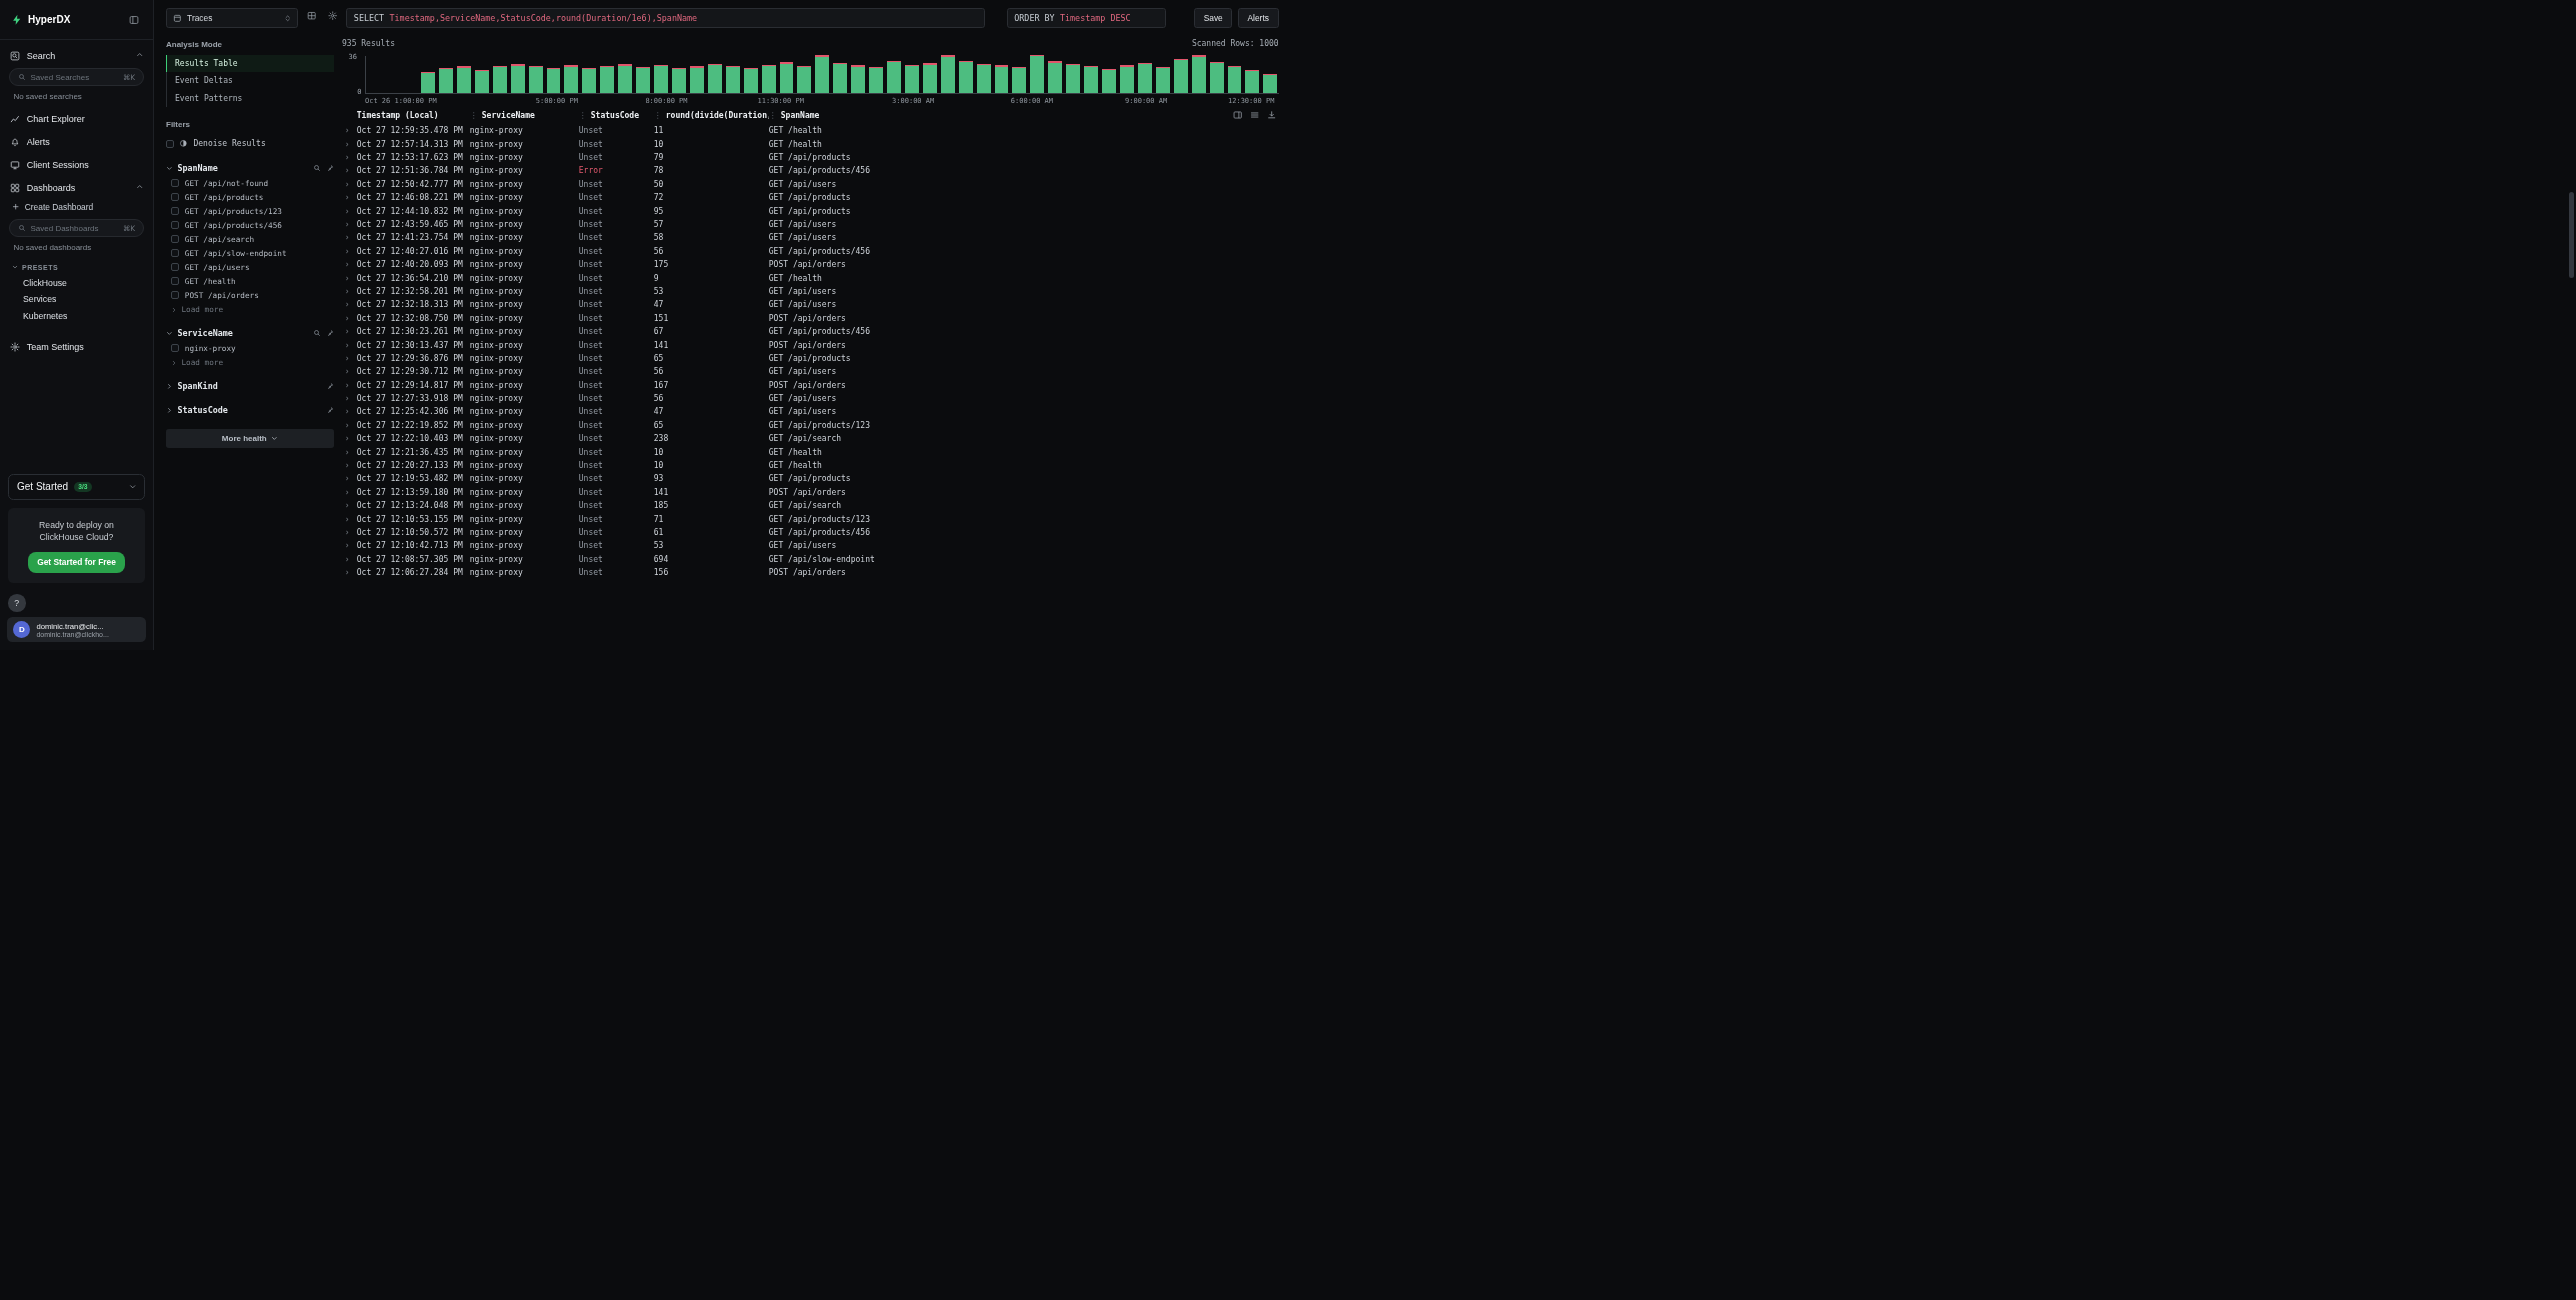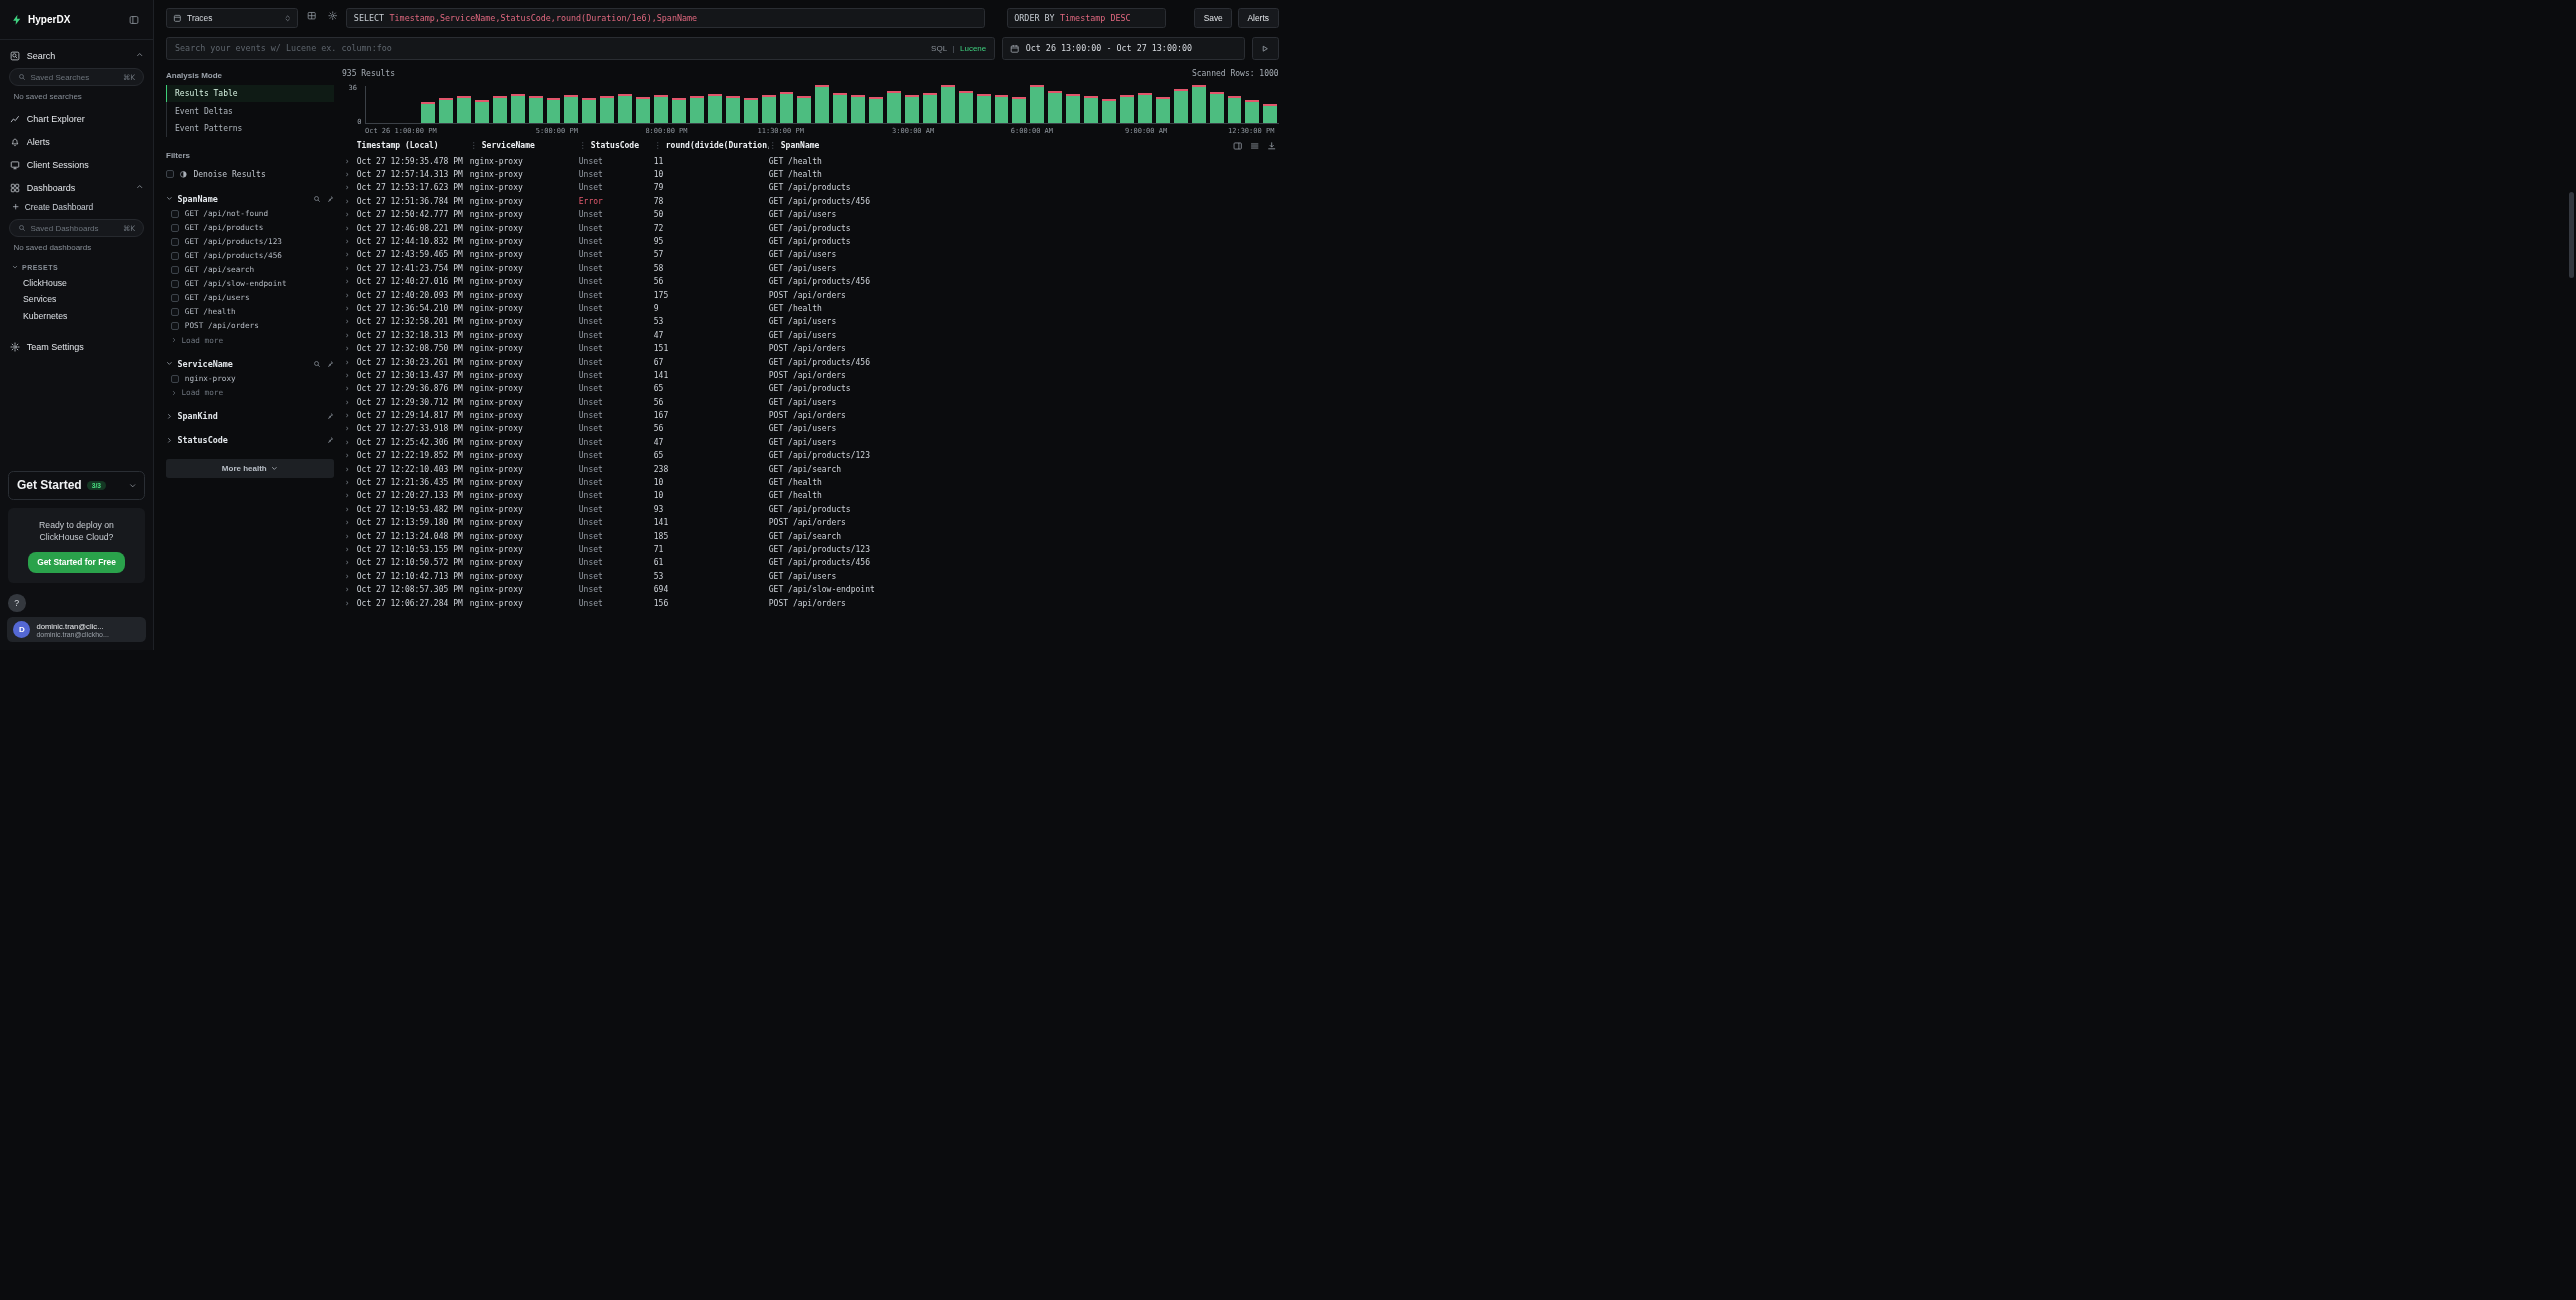--- a/index.html
+++ b/index.html
@@ -18,21 +18,21 @@
   .nav-icon{color:#c7ccd3;display:flex;align-items:center}
   .pill{margin:1.3px 9.4px 5.4px;height:18px;border:0.7px solid #26292e;background:#16181c;border-radius:9.4px;display:flex;align-items:center;gap:4.7px;padding:0 7.4px;color:#6d747c;font-size:8px}
   .pill .kbd{margin-left:auto;font-size:7.4px;color:#6d747c;font-family:"DejaVu Sans","DejaVu Sans Mono",sans-serif}
   .muted-note{font-size:8px;color:#899099;padding:0 0 6.7px 13.4px}
   .create-dash{display:flex;align-items:center;gap:5.4px;padding:2.7px 10px 6px 12px;font-size:8.4px;color:#c9cfd6}
   .presets-row{display:flex;align-items:center;gap:4px;padding:5.4px 0 3.4px 12px;font-size:7px;font-weight:bold;letter-spacing:.07em;color:#878e96}
   .preset-item{padding:3.4px 0 3.4px 23px;font-size:8.7px;color:#dde1e6}
   .team-settings{margin-top:10.7px}
   .side-bottom{margin-top:auto;display:flex;flex-direction:column}
   .get-started{margin:0 8px 8px;border:0.7px solid #2a2e34;border-radius:5.4px;padding:6.7px 8px;display:flex;align-items:center;gap:5.4px}
-  .gs-label{font-size:12px;font-weight:bold;color:#f1f3f5}
+  .gs-label{font-size:10px;font-weight:normal;color:#f1f3f5}
   .gs-badge{background:#143723;color:#4ade80;font-size:6.7px;font-weight:bold;border-radius:6px;padding:1.3px 4.7px}
   .gs-chev{margin-left:auto;color:#9aa1a9;display:flex}
   .promo{margin:0 8px 10.7px;background:#17191d;border-radius:5.4px;padding:10.7px 8px;text-align:center;font-size:8.7px;color:#c8cdd3;line-height:1.45}
   .promo-btn{display:inline-block;margin-top:8px;background:#2aa24b;color:#fff;font-size:8.4px;font-weight:bold;border-radius:8px;padding:5.4px 9.4px;border:none}
   .help-btn{width:17.5px;height:17.5px;border-radius:50%;background:#34383e;color:#d9dde2;display:flex;align-items:center;justify-content:center;font-size:8.7px;margin:0 0 5.4px 8px}
   .user-card{margin:0 6.7px 8px;background:#212429;border-radius:5.4px;padding:4px 6.7px;display:flex;align-items:center;gap:6px}
   .avatar{width:17px;height:17px;min-width:17px;border-radius:50%;background:#5468d4;color:#fff;font-size:8px;font-weight:bold;display:flex;align-items:center;justify-content:center}
   .user-name{font-size:7.7px;color:#eceef1;white-space:nowrap}
   .user-email{font-size:7px;color:#9aa0a8;white-space:nowrap}
 
@@ -300,42 +300,20 @@
         <span class="ident" data-interactable="false">Timestamp,ServiceName,StatusCode,round(Duration/1e6),SpanName</span>
       </div>
       <div class="query-box order-box" data-interactable="true">
         <span class="kw" data-interactable="false">ORDER BY</span>
         <span class="ident" data-interactable="false">Timestamp DESC</span>
       </div>
       <button class="btn save-btn" data-interactable="true">Save</button>
       <button class="btn" data-interactable="true">Alerts</button>
     </div>
 
-    <div class="row2" data-interactable="false">
-      <div class="search-wrap" data-interactable="true">
-        <input class="search-input" data-interactable="true" placeholder="Search your events w/ Lucene ex. column:foo" style="">
-        <span class="mode-sql" data-interactable="true">SQL</span>
-        <span class="mode-div" data-interactable="false">|</span>
-        <span class="mode-lucene" data-interactable="true">Lucene</span>
-      </div>
-      <div class="date-box" data-interactable="true">
-        <span class="cal" data-interactable="false">
-          <svg width="9.4" height="9.4" viewBox="0 0 16 16" fill="none" stroke="currentColor" stroke-width="1.3">
-              <rect x="2" y="3.5" width="12" height="10.5" rx="1.5"></rect>
-              <path d="M2 6.8h12M5.5 1.8v3M10.5 1.8v3"></path>
-            </svg>
-        </span>
-        <span data-interactable="false">Oct 26 13:00:00 - Oct 27 13:00:00</span>
-      </div>
-      <button class="run-btn" data-interactable="true">
-        <svg width="9.4" height="9.4" viewBox="0 0 16 16" fill="none" stroke="currentColor" stroke-width="1.4" stroke-linejoin="round">
-            <path d="M5.5 3.8v8.4L12.5 8z"></path>
-          </svg>
-      </button>
-    </div>
 
     <div class="content" data-interactable="false">
 
       <aside class="filters" data-interactable="false">
         <div class="panel-label" data-interactable="false">Analysis Mode</div>
         <div class="mode-item active" data-interactable="true">Results Table</div>
         <div class="mode-item" data-interactable="true">Event Deltas</div>
         <div class="mode-item" data-interactable="true">Event Patterns</div>
 
         <div class="panel-label filters-title" data-interactable="false">Filters</div>

